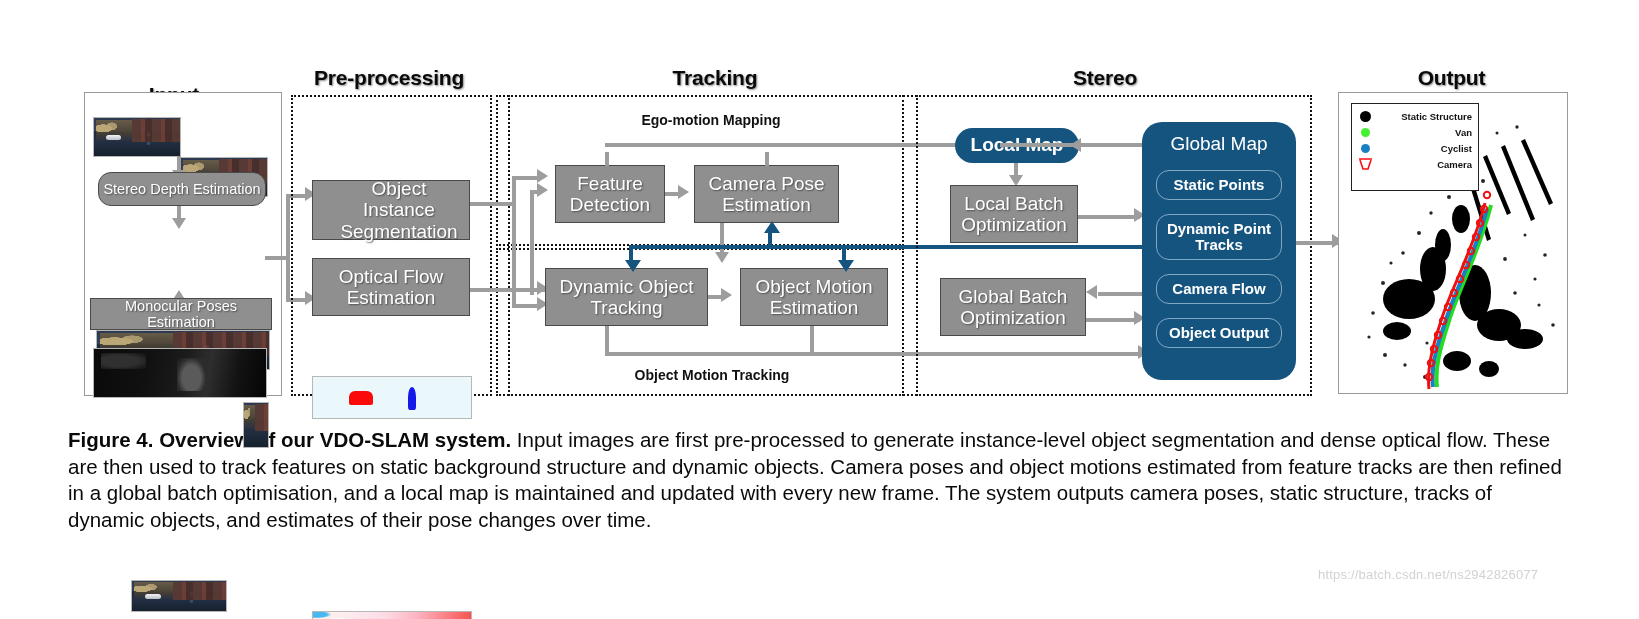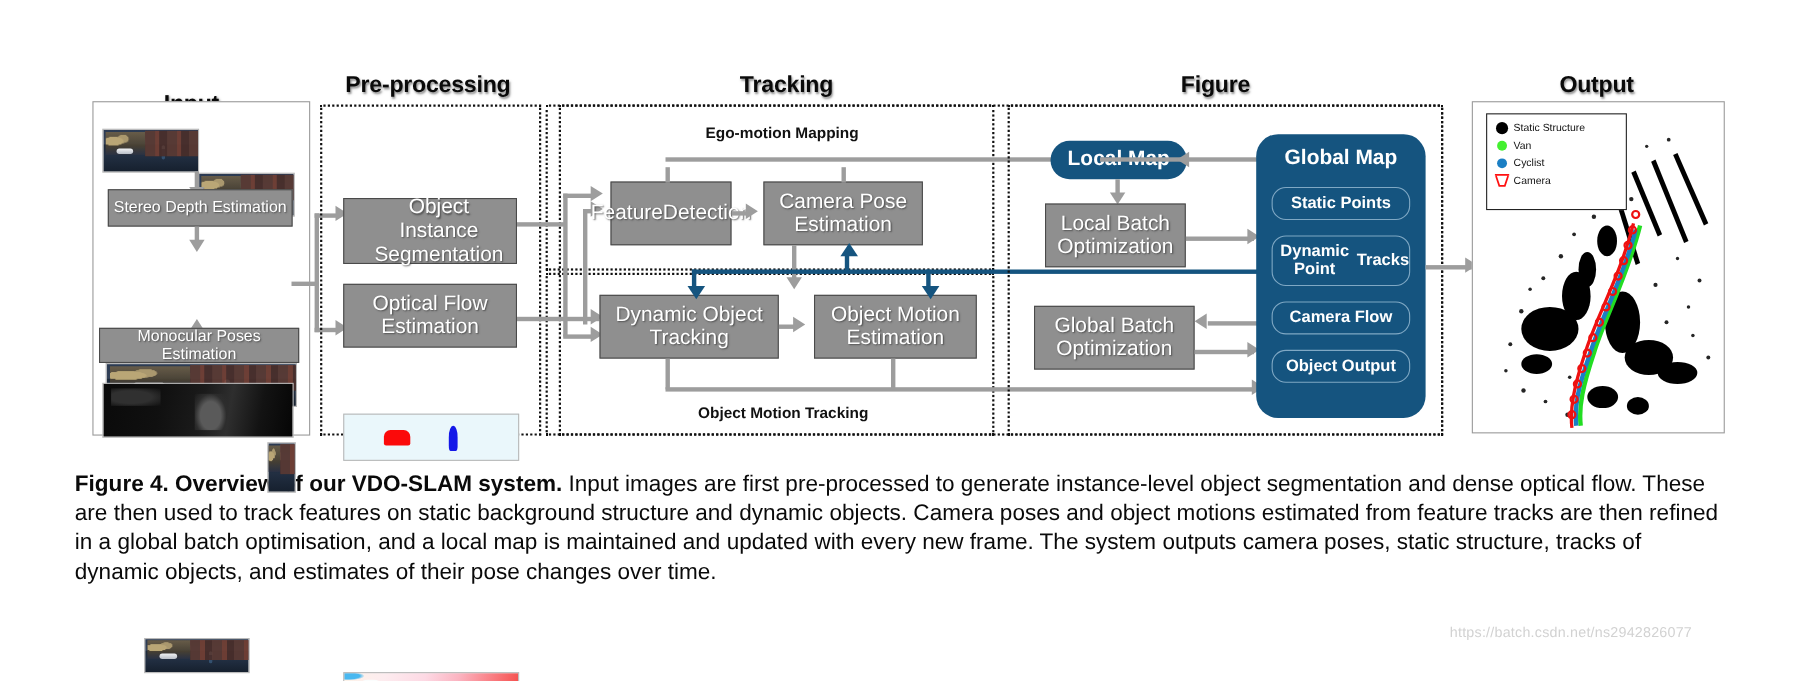--- a/index.html
+++ b/index.html
@@ -34,21 +34,21 @@
     display:flex;align-items:center;justify-content:center;text-align:center;
     border-radius:18px;font-size:19px;line-height:1.1;box-sizing:border-box;
   }
   .bluepill{
     position:absolute;border:1.6px solid #7fa8c4;border-radius:13px;
     color:#fff;font-weight:bold;font-size:15px;line-height:1.1;
     display:flex;align-items:center;justify-content:center;text-align:center;
     box-sizing:border-box;background:transparent;
   }
   .globaltitle{
-    position:absolute;color:#fff;font-weight:bold;font-size:19px;
+    position:absolute;color:#fff;font-weight:normal;font-size:19px;
     width:100%;text-align:center;
   }
 
   
   .sublabel{
     position:absolute;font-weight:bold;font-size:14px;color:#111;
     white-space:nowrap;text-align:center;
   }
 
   
@@ -130,58 +130,58 @@
     content:"";position:absolute;left:56%;top:36%;width:9%;height:52%;
     background:#fdfdfd;border-radius:45% 45% 25% 25%;
   }
 
   
   .outpanel{position:absolute;border:1.5px solid #9a9a9a;background:#fff;overflow:hidden;}
   .legendbox{position:absolute;border:1.4px solid #222;background:#fff;z-index:6;}
   .legrow{display:flex;align-items:center;height:16px;}
   .legswatch{width:21px;display:flex;justify-content:center;align-items:center;}
   .dot{width:9px;height:9px;border-radius:50%;display:block;}
-  .legtxt{font-size:9.5px;font-weight:normal;color:#111;flex:1;text-align:left;
+  .legtxt{font-size:9.5px;font-weight:bold;color:#111;flex:1;text-align:right;
           padding-right:3px;white-space:nowrap;}
 
   .caption{
     position:absolute;left:68px;top:427px;width:1505px;
     font-size:20.5px;line-height:1.30;color:#0a0a0a;
     font-family:"Liberation Sans",sans-serif;text-align:left;
   }
   .caption b{font-weight:bold;}
   .watermark{position:absolute;left:1318px;top:567px;font-size:13px;color:#d2d2d2;
              letter-spacing:.2px;white-space:nowrap;}
 </style>
 </head>
 <body>
 
 <div id="stage">
 
   <div class="sectitle" style="left:118px;top:66px;width:112px;margin-top:17px;">Input</div>
   <div class="sectitle" style="left:290px;top:66px;width:198px;">Pre-processing</div>
   <div class="sectitle" style="left:600px;top:66px;width:230px;">Tracking</div>
-  <div class="sectitle" style="left:1000px;top:66px;width:210px;">Figure</div>
+  <div class="sectitle" style="left:1000px;top:66px;width:210px;">Stereo</div>
   <div class="sectitle" style="left:1384px;top:66px;width:135px;">Output</div>
 
   <div class="solidpanel" style="left:84px;top:92px;width:196px;height:302px;"></div>
 
   <div class="thumb street" style="left:93px;top:117px;width:86px;height:38px;">
     <div class="car"></div>
       <div class="ped"></div>
   </div>
   <div class="thumb street" style="left:180px;top:117px;width:86px;height:38px;">
     <div class="car"></div>
       <div class="ped"></div>
   </div>
 
   <div class="lineV" style="left:177px;top:156px;height:16px;"></div>
   <div class="arrV arrD" style="left:172px;top:170px;"></div>
 
-  <div class="gbox small" style="left:98px;top:172px;width:168px;height:34px;">Stereo Depth Estimation</div>
+  <div class="gbox small" style="left:98px;top:172px;width:168px;height:34px;border-radius:13px;">Stereo Depth Estimation</div>
 
   <div class="lineV" style="left:177px;top:206px;height:14px;"></div>
   <div class="arrV arrD" style="left:172px;top:218px;"></div>
 
   <div class="thumb street" style="left:96px;top:250px;width:172px;height:38px;z-index:2;">
     <div class="car"></div>
       <div class="ped"></div>
   </div>
   <div class="thumb depth" style="left:93px;top:228px;width:172px;height:48px;z-index:3;"></div>
   <div class="thumb street" style="left:243px;top:232px;width:24px;height:44px;z-index:4;"></div>
@@ -241,21 +241,21 @@
   <div class="lineH" style="left:512px;top:176px;width:28px;"></div>
   <div class="arrH arrR" style="left:537px;top:169px;"></div>
   <div class="lineH" style="left:512px;top:304px;width:28px;"></div>
   <div class="arrH arrR" style="left:537px;top:297px;"></div>
 
   <div class="lineV" style="left:530px;top:190px;height:105px;"></div>
   <div class="lineH" style="left:530px;top:190px;width:12px;"></div>
   <div class="arrH arrR" style="left:537px;top:183px;"></div>
   <div class="arrH arrR" style="left:537px;top:281px;"></div>
 
-  <div class="gbox" style="left:555px;top:165px;width:110px;height:58px;flex-direction:row;">
+  <div class="gbox" style="left:555px;top:165px;width:110px;height:58px;flex-direction:column;">
     <span>Feature</span>
     <span>Detection</span>
   </div>
 
   <div class="gbox" style="left:694px;top:165px;width:145px;height:58px;flex-direction:column;">
     <span>Camera Pose</span>
     <span>Estimation</span>
   </div>
 
   <div class="lineH" style="left:665px;top:192px;width:16px;"></div>
@@ -321,21 +321,21 @@
   <div class="arrH arrR" style="left:1134px;top:311px;"></div>
 
   <div class="lineH" style="left:1000px;top:143px;width:144px;"></div>
   <div class="arrH arrL" style="left:1070px;top:138px;"></div>
 
   <div class="bluebox" style="left:1142px;top:122px;width:154px;height:258px;border-radius:20px;display:block;">
     <div class="globaltitle" style="top:12px;left:0;">Global Map</div>
 
     <div class="bluepill" style="left:14px;top:48px;width:126px;height:30px;">Static Points</div>
 
-    <div class="bluepill" style="left:14px;top:92px;width:126px;height:46px;">
+    <div class="bluepill" style="left:14px;top:92px;width:126px;height:46px;flex-direction:column;">
       <span>Dynamic Point</span>
       <span>Tracks</span>
     </div>
 
     <div class="bluepill" style="left:14px;top:152px;width:126px;height:30px;">Camera Flow</div>
 
     <div class="bluepill" style="left:14px;top:196px;width:126px;height:30px;">Object Output</div>
   </div>
 
   <div class="lineH" style="left:1296px;top:241px;width:44px;"></div>

